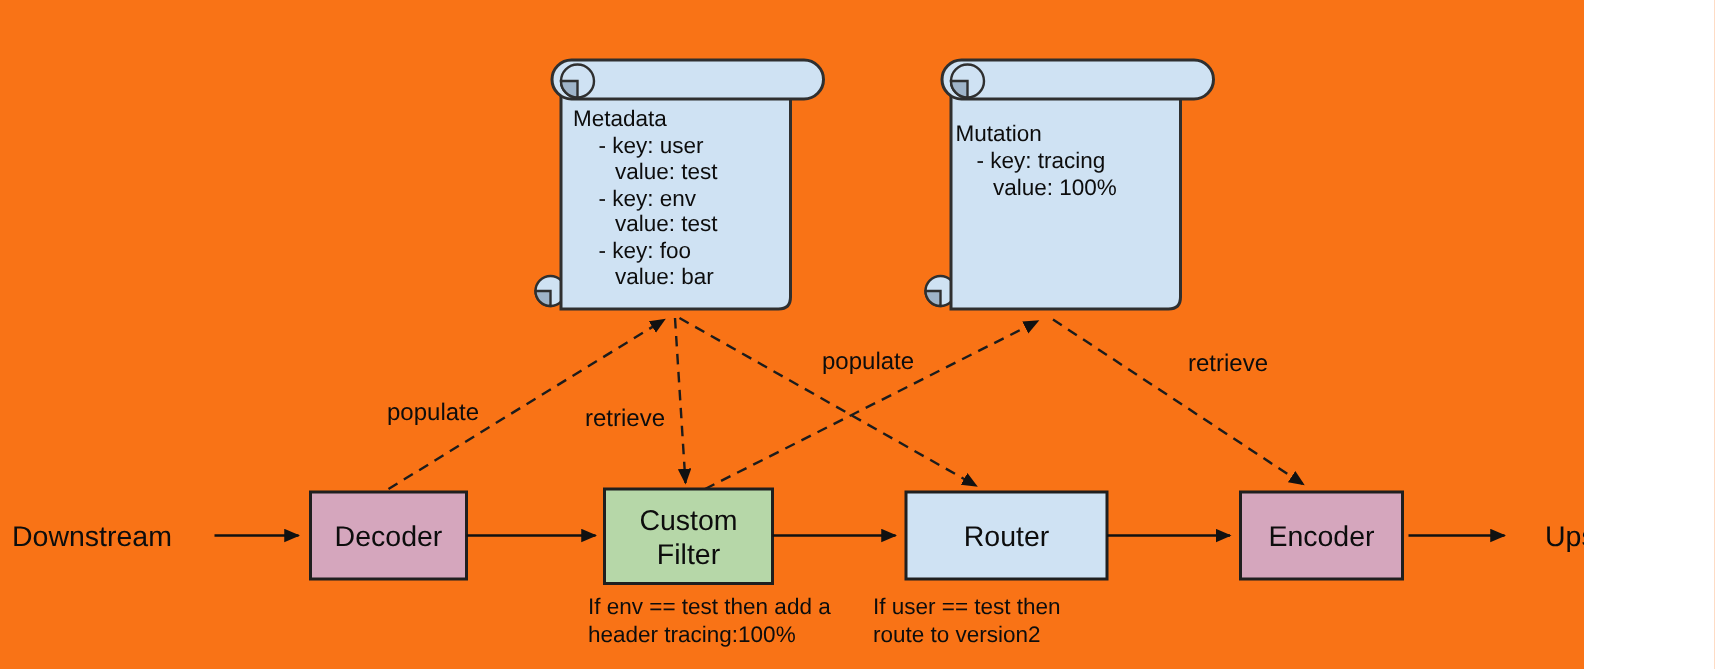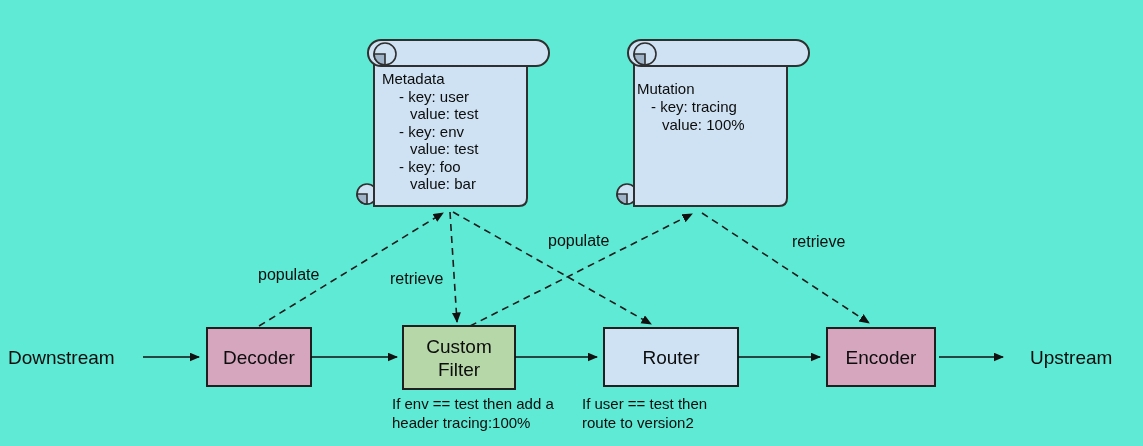--- a/index.html
+++ b/index.html
@@ -3,23 +3,23 @@
 <meta charset="utf-8">
 <style>
   html, body {
     margin: 0;
     padding: 0;
     background: #ffffff;
     font-family: "Liberation Sans", sans-serif;
   }
   .stage {
     position: relative;
-    width: 1143px;
+    width: 1056px;
     height: 446px;
-    background: #5eead4;
+    background: #f97316;
     overflow: hidden;
   }
   svg { display: block; }
 
   .node-box { stroke: #1f1f1f; stroke-width: 2; }
   .scroll-part { stroke: #2f2f2f; stroke-width: 2; }
   .scroll-curl { stroke: #2f2f2f; stroke-width: 1.6; }
 
   .flow-line { stroke: #111111; stroke-width: 1.6; fill: none; }
   .dash-line { stroke: #1c1c1c; stroke-width: 1.6; fill: none; stroke-dasharray: 7 5; }

